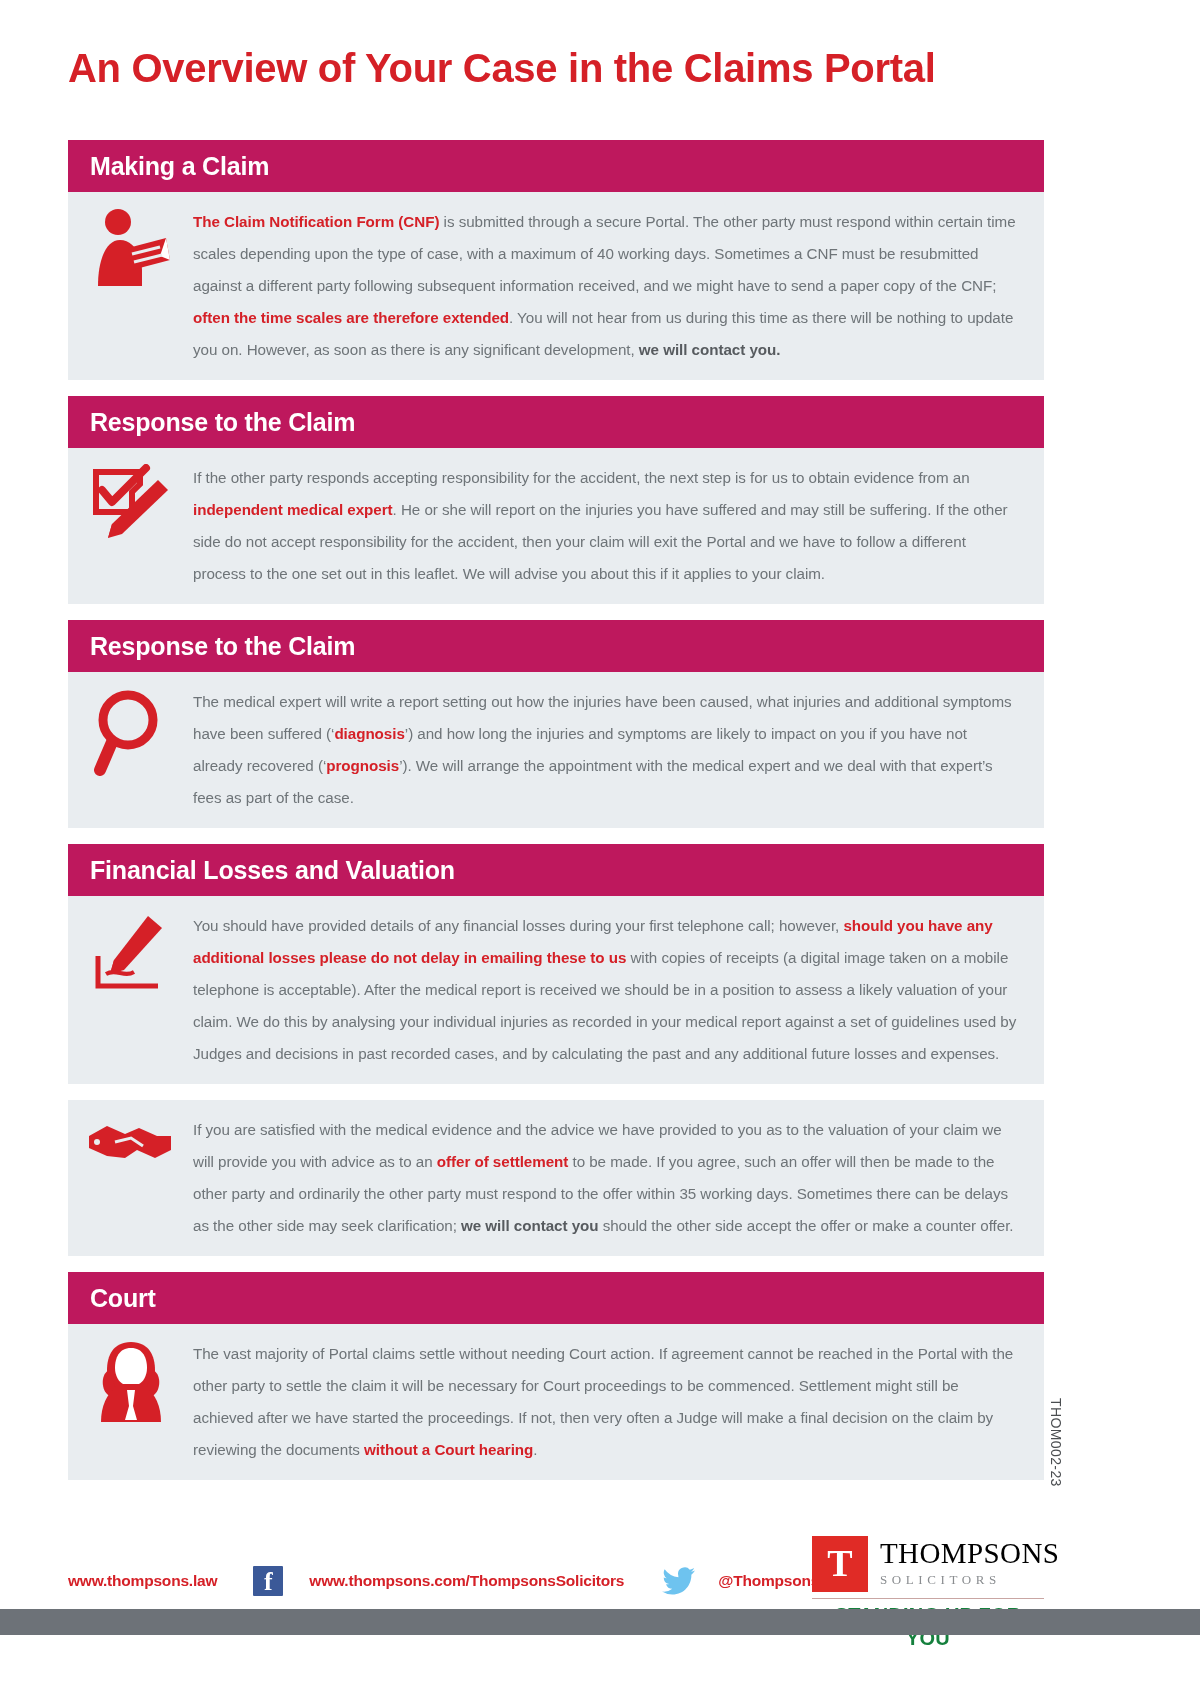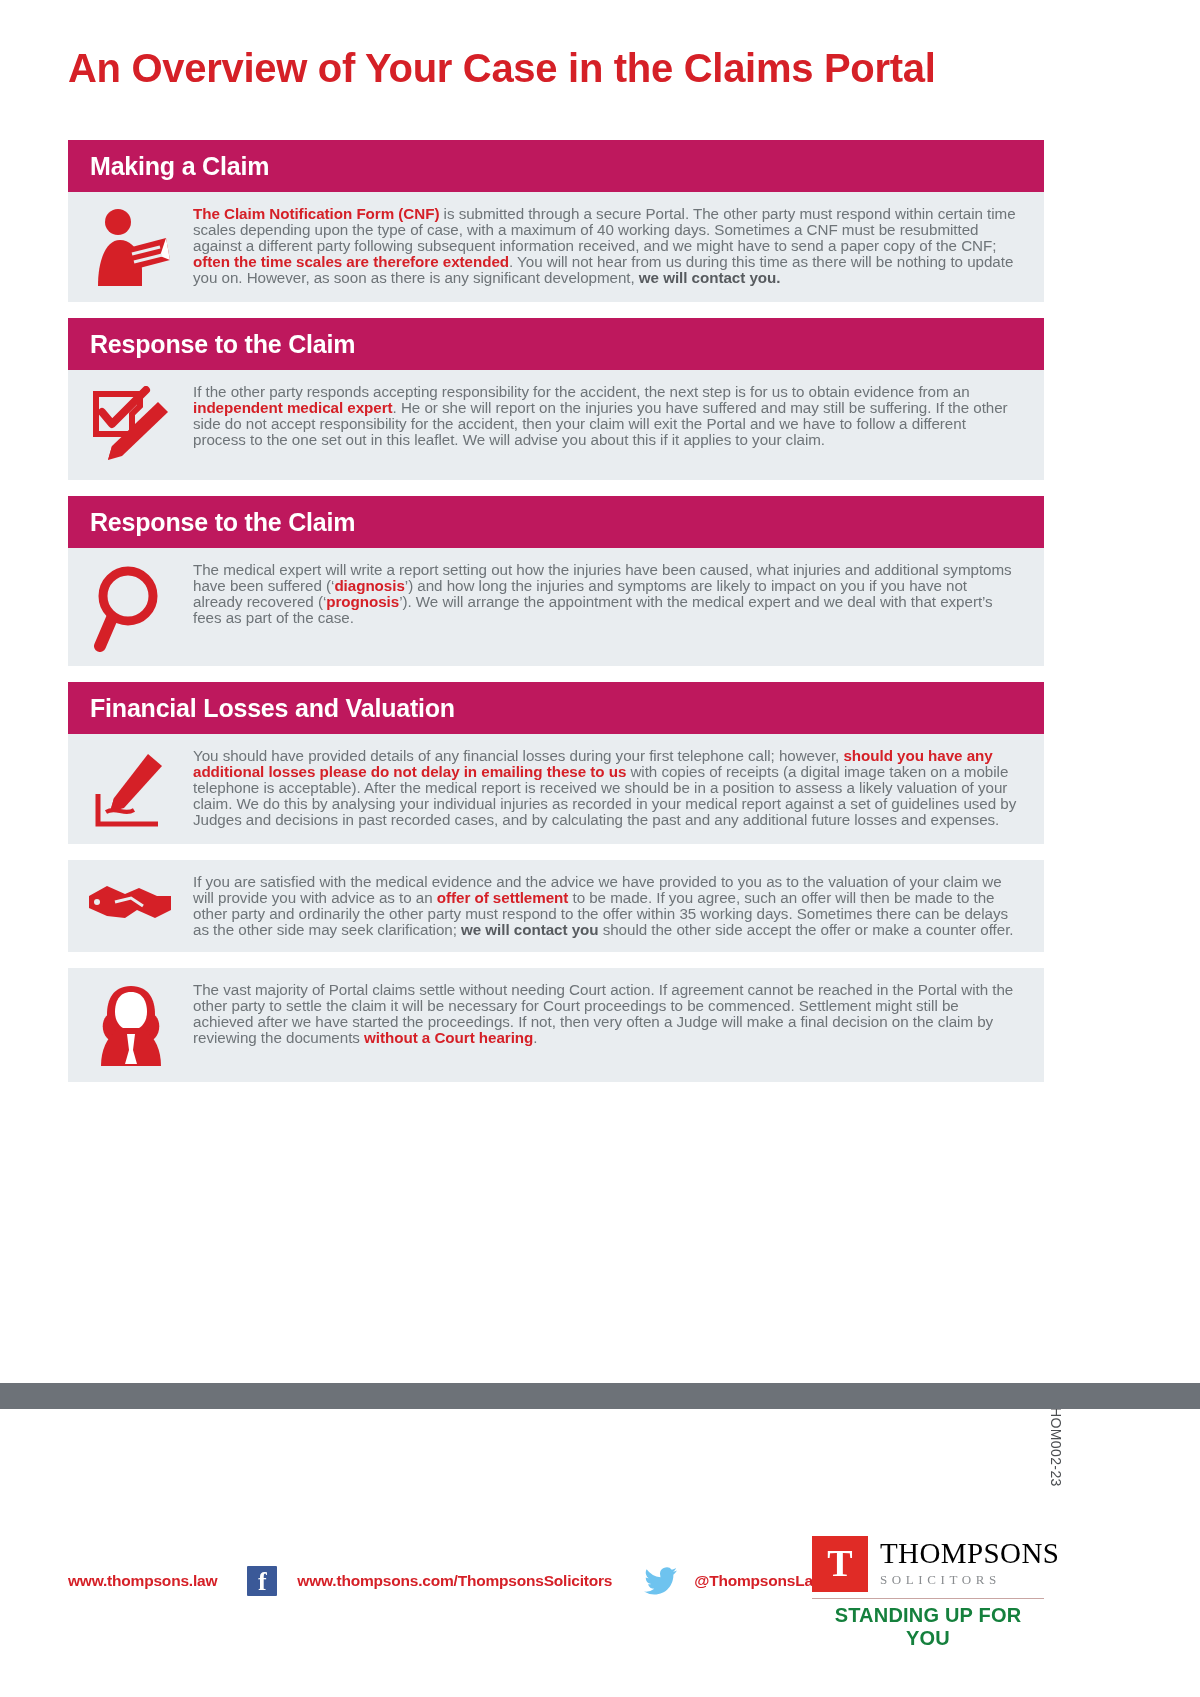--- a/index.html
+++ b/index.html
@@ -10,21 +10,21 @@
   body {
     width: 1200px;
     height: 1697px;
     font-family: "Liberation Sans", sans-serif;
     position: relative;
     overflow: hidden;
   }
   .page {
     position: relative;
     width: 1200px;
-    height: 1409px;
+    height: 1635px;
     background: #ffffff;
     box-sizing: border-box;
   }
 
   
   .page-title {
     position: absolute;
     left: 68px;
     top: 46px;
     font-size: 40px;
@@ -70,40 +70,40 @@
     width: 125px;
     min-width: 125px;
     display: flex;
     align-items: center;
     justify-content: center;
     padding-top: 2px;
   }
   .body-text {
     flex: 1;
     font-size: 15.2px;
-    line-height: 16px;
+    line-height: 32px;
     color: #6e7478;
     letter-spacing: -0.05px;
   }
 
   
   .footer {
     position: absolute;
     left: 0;
     top: 1548px;
     width: 1200px;
     height: 110px;
   }
   .footer-links {
     position: absolute;
     left: 68px;
     top: 18px;
     display: flex;
     align-items: center;
-    gap: 4px;
+    gap: 10px;
   }
   .flink {
     color: #d52027;
     font-size: 15.5px;
     font-weight: bold;
     letter-spacing: -0.2px;
     white-space: nowrap;
   }
   .fb-icon {
     width: 30px; height: 30px;
@@ -298,20 +298,23 @@
             <circle cx="12" cy="26" r="3" fill="#e9edf0"></circle>
           </svg>
         </div>
         <div class="body-text">
           <span>If you are satisfied with the medical evidence and the advice we have provided to you as to the valuation of your claim we will provide you with advice as to an </span><span style="color:#d52027;font-weight:bold">offer of settlement</span><span> to be made. If you agree, such an offer will then be made to the other party and ordinarily the other party must respond to the offer within 35 working days. Sometimes there can be delays as the other side may seek clarification; </span><span style="color:#575b5f;font-weight:bold">we will contact you</span><span> should the other side accept the offer or make a counter offer.</span>
         </div>
       </div>
     </div>
 
     <div class="section">
+      <div class="section-header">
+        <span class="section-header-text">Court</span>
+      </div>
       <div class="section-body">
         <div class="icon-cell">
           <svg width="76" height="84" viewBox="0 0 76 84" aria-hidden="true">
             <path d="M38 2 C56 2 62 16 62 30 C62 40 58 46 54 48 L22 48 C18 46 14 40 14 30 C14 16 20 2 38 2 Z" fill="#d52027"></path>
             <path d="M38 8 C50 8 54 18 54 28 C54 36 50 42 46 44 L30 44 C26 42 22 36 22 28 C22 18 26 8 38 8 Z" fill="#ffffff"></path>
             <path d="M16 30 C8 34 8 48 14 54 C18 58 22 56 24 52 Z" fill="#d52027"></path>
             <path d="M60 30 C68 34 68 48 62 54 C58 58 54 56 52 52 Z" fill="#d52027"></path>
             <path d="M22 48 C14 54 8 66 8 82 L68 82 C68 66 62 54 54 48 Z" fill="#d52027"></path>
             <path d="M34 50 L42 50 L40 66 L44 80 L32 80 L36 66 Z" fill="#ffffff"></path>
           </svg>

